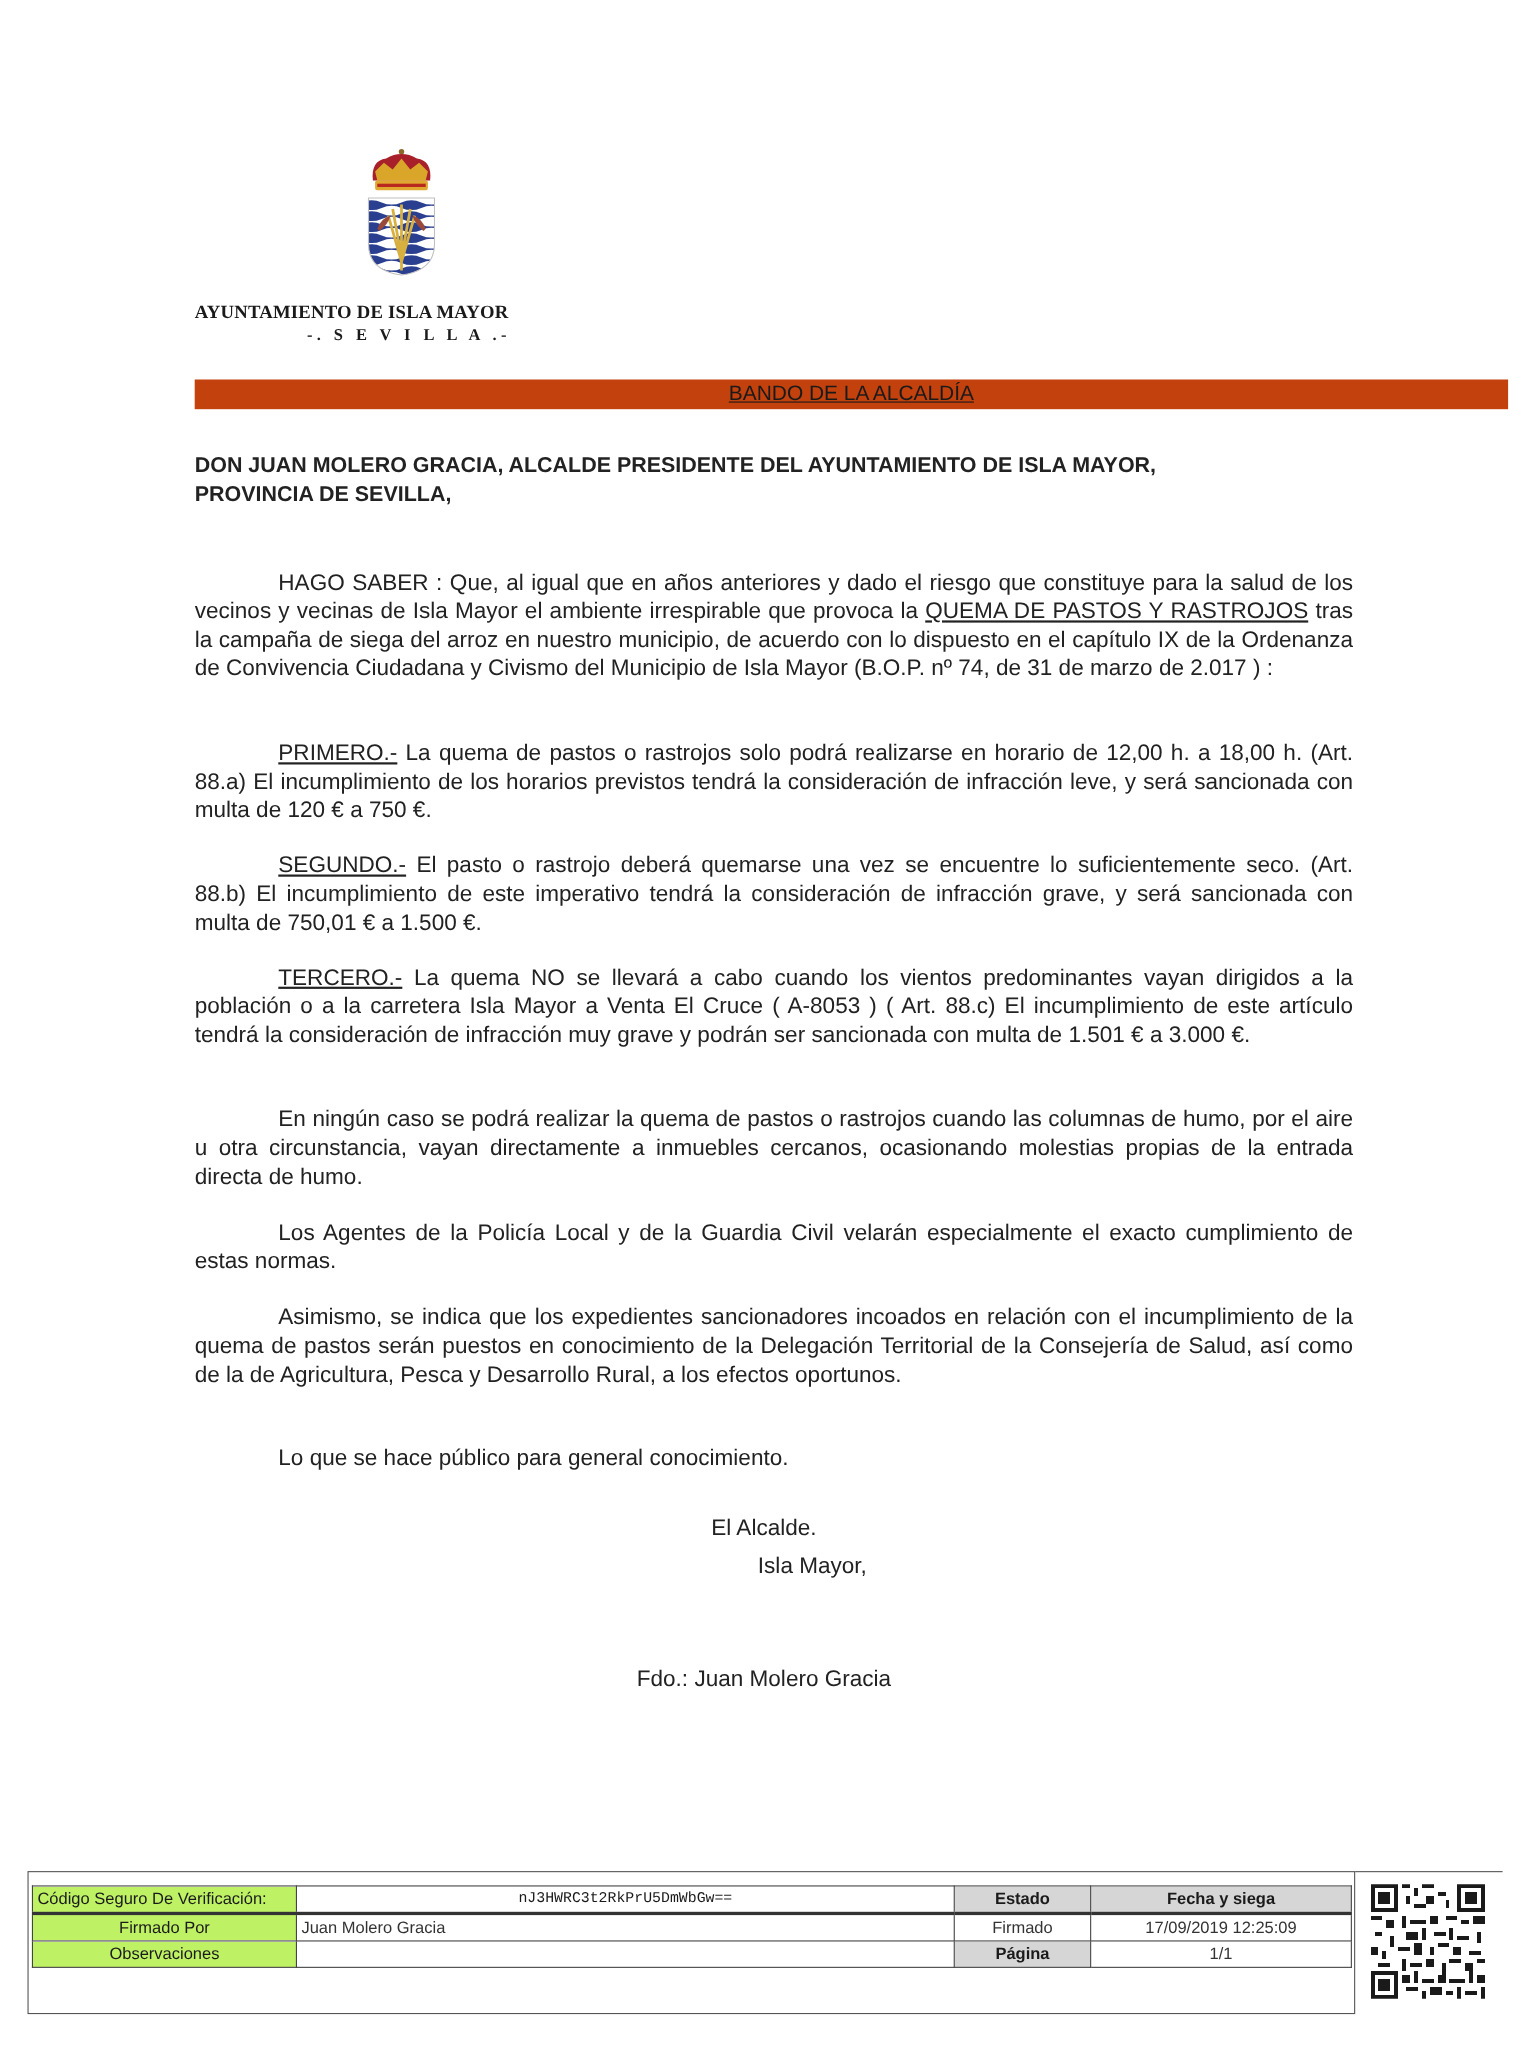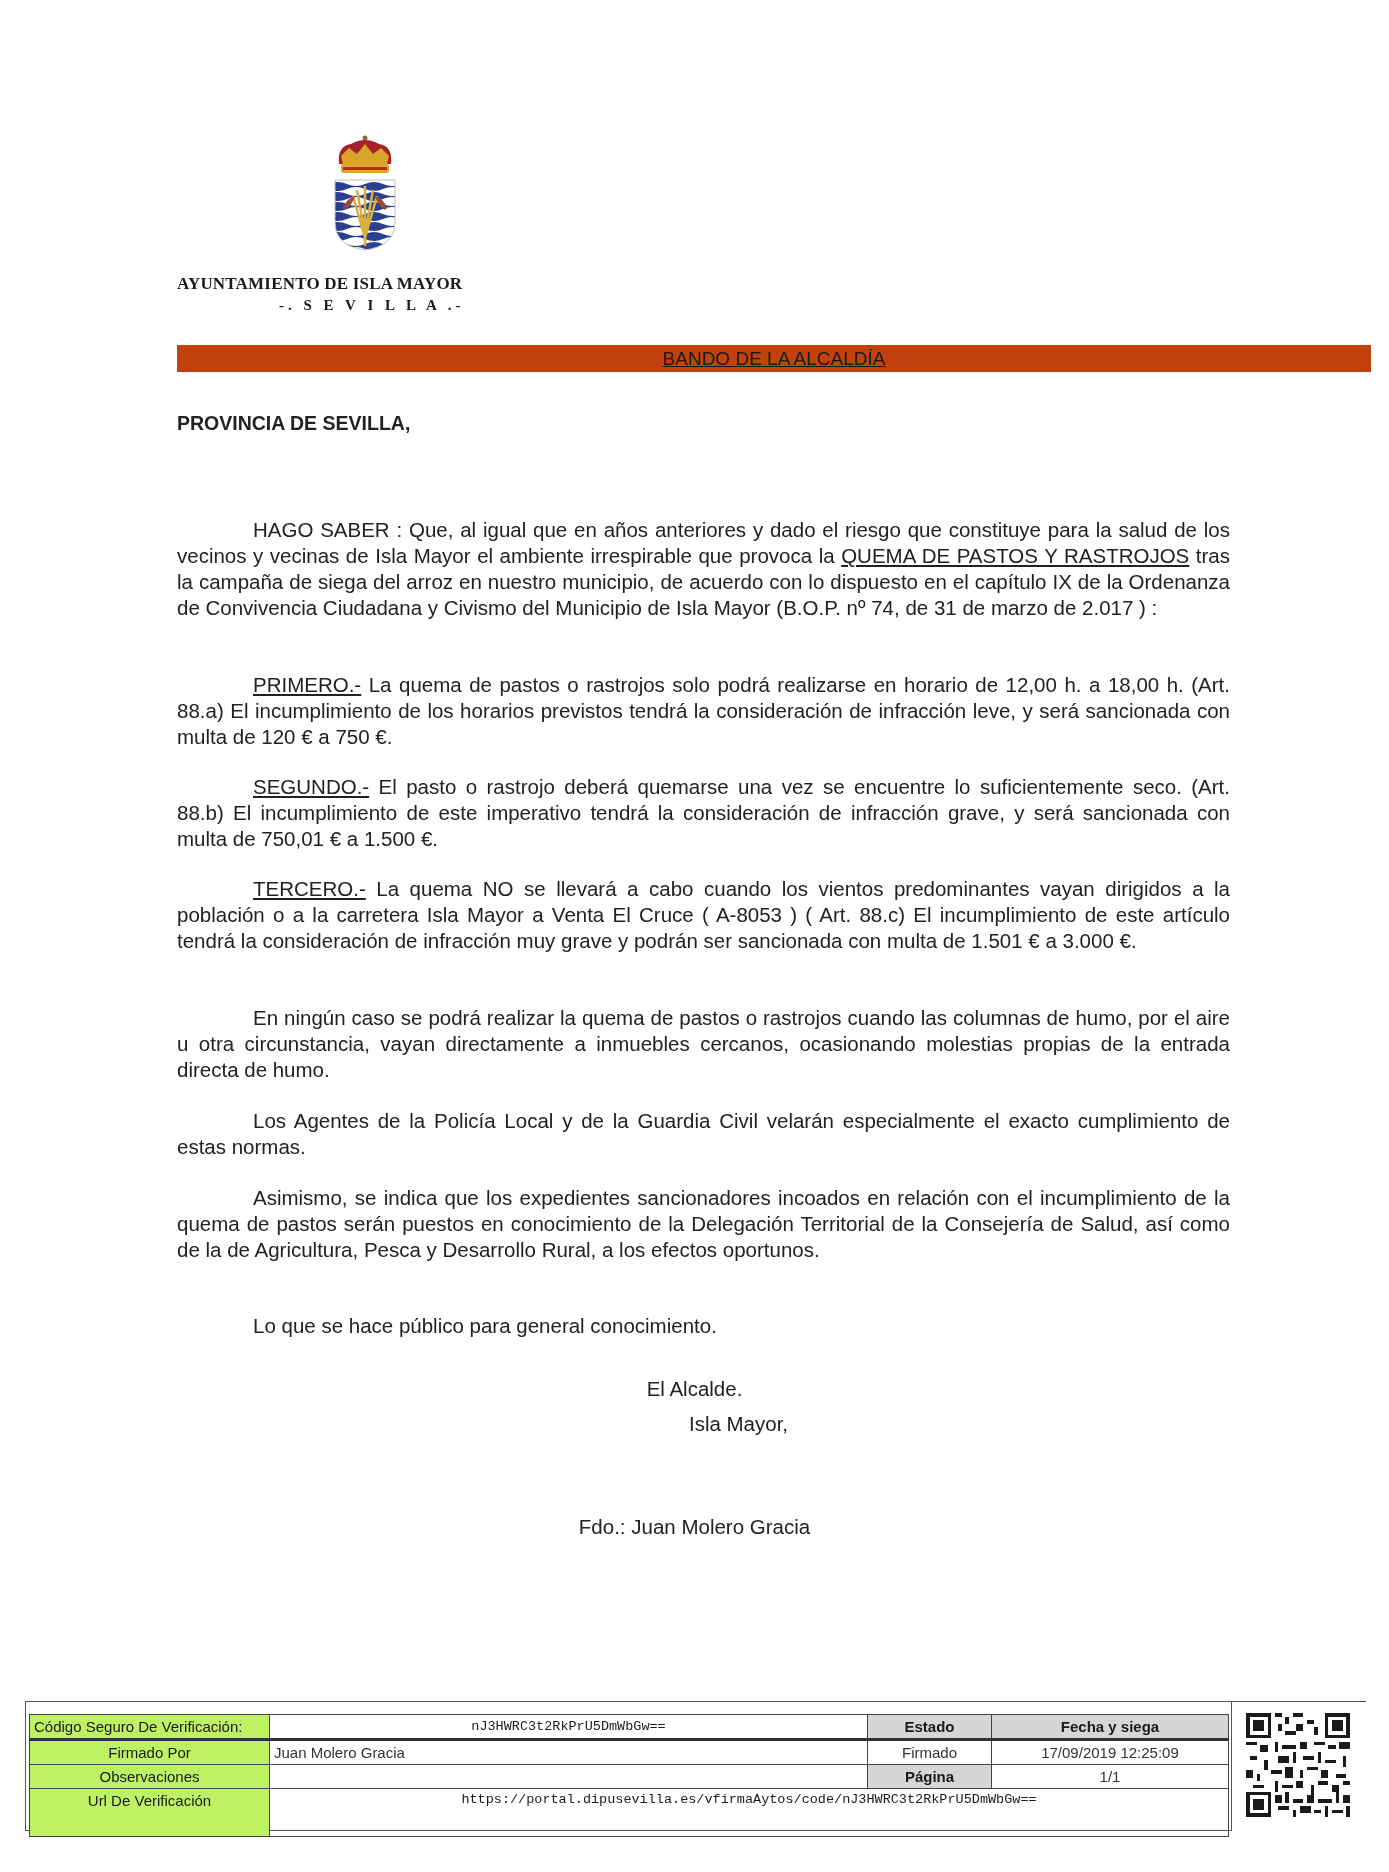--- a/index.html
+++ b/index.html
@@ -89,20 +89,21 @@
 <div class="abs org">
   <span>AYUNTAMIENTO DE ISLA MAYOR</span>
   <span class="city">-. S E V I L L A .-</span>
 </div>
 
 <div class="abs titlebar">
   <span>BANDO DE LA ALCALDÍA</span>
 </div>
 
 <div class="abs para addr">
+  <div>DON JUAN MOLERO GRACIA, ALCALDE PRESIDENTE DEL AYUNTAMIENTO DE ISLA MAYOR,</div>
   <div>PROVINCIA DE SEVILLA,</div>
 </div>
 
 <div class="abs para" style="top:517px;"><span class="ind"></span><span class="b">HAGO SABER :</span><span> Que, al igual que en años anteriores y dado el riesgo que constituye para la salud de los vecinos y vecinas de Isla Mayor el ambiente irrespirable que provoca la </span><span class="b u">QUEMA DE PASTOS Y RASTROJOS</span><span>  tras la campaña de siega del arroz en nuestro municipio,  de acuerdo con lo dispuesto en el </span><span class="b">capítulo IX de la Ordenanza de Convivencia Ciudadana y Civismo del Municipio de Isla Mayor</span><span>  (B.O.P.  nº 74, de 31 de marzo de 2.017 ) :</span></div>
 
 <div class="abs para" style="top:672px;"><span class="ind"></span><span class="b u">PRIMERO.-</span><span> La quema de  pastos o rastrojos solo podrá realizarse en </span><span class="b">horario de 12,00 h. a 18,00 h</span><span>. (Art. 88.a)   El incumplimiento de los horarios previstos tendrá la consideración de infracción leve, y será sancionada con </span><span class="b">multa de 120 € a 750 €.</span></div>
 
 <div class="abs para" style="top:774px;"><span class="ind"></span><span class="b u">SEGUNDO.-</span><span>  El pasto o rastrojo deberá quemarse  una vez se encuentre lo </span><span class="b">suficientemente seco.</span><span> (Art. 88.b)  El incumplimiento de este imperativo tendrá la consideración de infracción grave, y será sancionada con </span><span class="b">multa de 750,01 € a 1.500 €.</span></div>
 
 <div class="abs para" style="top:876px;"><span class="ind"></span><span class="b u">TERCERO.-</span><span> La quema </span><span class="b">NO</span><span> se llevará a cabo </span><span class="b">cuando los vientos predominantes vayan dirigidos a la población o  a la carretera Isla Mayor a Venta El Cruce</span><span> ( A-8053 ) ( Art. 88.c) El incumplimiento de este artículo tendrá la consideración de </span><span class="b">infracción muy grave</span><span> y podrán ser sancionada con </span><span class="b">multa de 1.501 € a 3.000 €.</span></div>
@@ -140,24 +141,20 @@
     <td class="lbl">Firmado Por</td>
     <td class="val left">Juan Molero Gracia</td>
     <td class="val">Firmado</td>
     <td class="val">17/09/2019 12:25:09</td>
   </tr>
   <tr class="r2">
     <td class="lbl">Observaciones</td>
     <td class="val left"></td>
     <td class="hdr">Página</td>
     <td class="val">1/1</td>
-  </tr>
-  <tr class="r3">
-    <td class="lbl">Url De Verificación</td>
-    <td class="mono" colspan="3">https://portal.dipusevilla.es/vfirmaAytos/code/nJ3HWRC3t2RkPrU5DmWbGw==</td>
   </tr>
 </tbody>
   </table>
 
 <div class="abs qr">
   <svg width="104" height="104" viewBox="0 0 29 29" shape-rendering="crispEdges">
     <rect width="29" height="29" fill="#ffffff"></rect>
     <g fill="#1a1a1a">
 
       <rect x="0" y="0" width="7" height="7"></rect>

